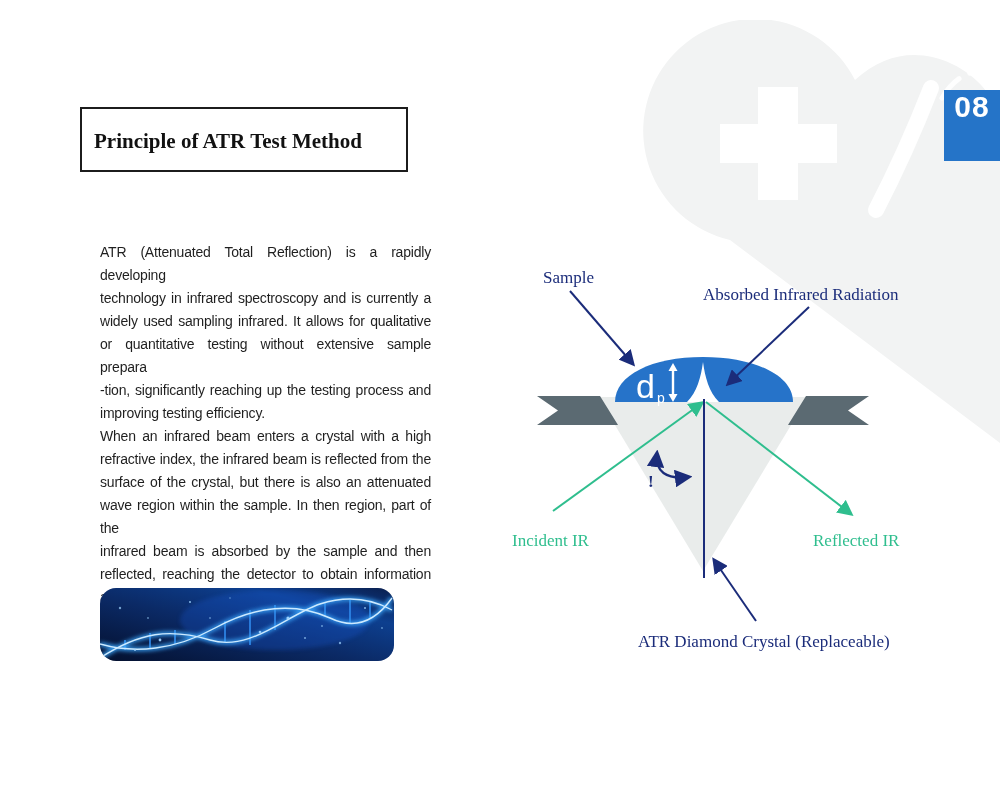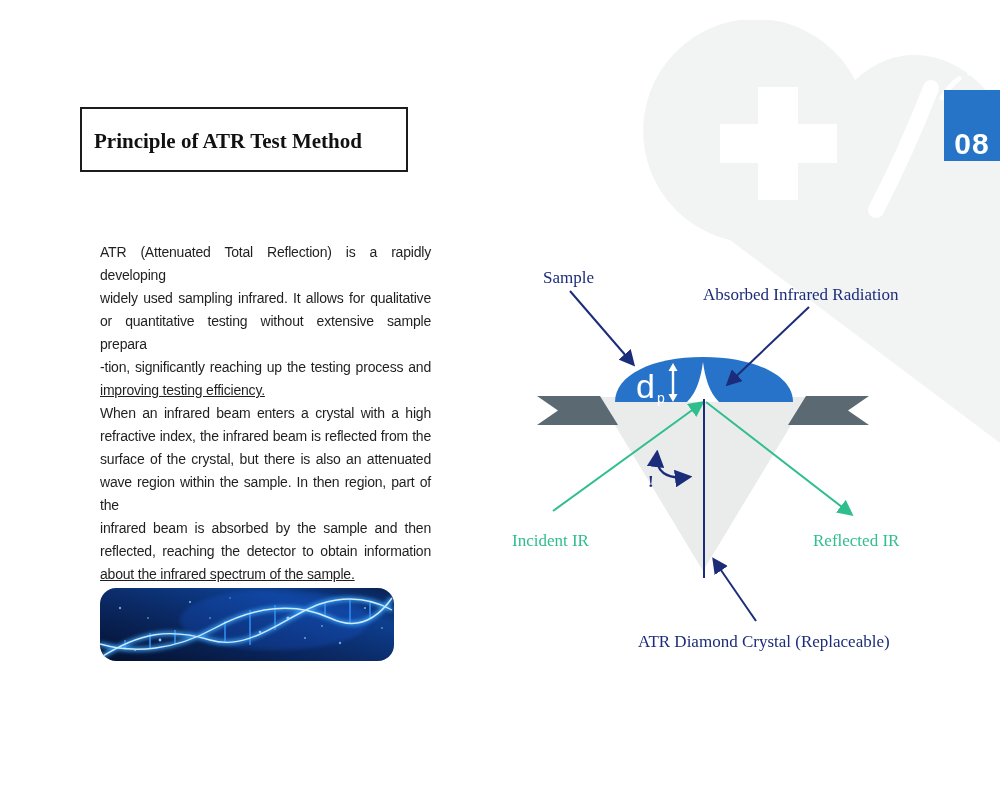--- a/index.html
+++ b/index.html
@@ -1,31 +1,31 @@
 <!DOCTYPE html>
 <html><head>
 <meta charset="utf-8">
 <style>
   html,body{margin:0;padding:0;background:#fff;}
   .page{position:relative;width:1000px;height:791px;background:#ffffff;overflow:hidden;
         font-family:"Liberation Sans",sans-serif;}
   svg{display:block;}
   .bg-heart{position:absolute;left:620px;top:20px;width:380px;height:440px;z-index:0;}
   .pageno{position:absolute;left:944px;top:90px;width:56px;height:71px;background:#2574c8;
-          display:flex;align-items:flex-end;justify-content:center;z-index:5;}
+          display:flex;align-items:flex-start;justify-content:center;z-index:5;}
   .pageno span{color:#ffffff;font-size:30px;font-weight:bold;letter-spacing:1px;}
   .titlebox{position:absolute;left:80px;top:107px;width:324px;height:61px;
             border:2px solid #1c1c1c;z-index:2;}
   .title{position:absolute;left:94px;top:122px;height:38px;line-height:38px;margin:0;z-index:3;
          font-family:"Liberation Serif","DejaVu Serif",serif;font-weight:bold;font-size:21px;
          color:#111111;white-space:nowrap;background:#ffffff;padding-right:8px;}
   .article{position:absolute;left:100px;top:241px;width:331px;z-index:2;
            font-size:14px;line-height:23px;color:#1f1f1f;letter-spacing:-0.2px;}
   .jl{text-align:justify;text-align-last:justify;}
-  .ll{text-align:left;text-align-last:left;text-decoration:underline;}
+  .ll{text-align:left;text-align-last:left;}
   .dna-wrap{position:absolute;left:100px;top:588px;width:294px;height:73px;border-radius:16px;
             overflow:hidden;z-index:2;}
   .diagram{position:absolute;left:470px;top:240px;width:470px;height:440px;z-index:4;}
   .d-label{font-family:"Liberation Serif","DejaVu Serif",serif;font-size:17px;}
   .navy{fill:#1b2c7a;}
   .green{fill:#2fbe8e;}
 </style>
 </head>
 <body>
 
@@ -43,20 +43,21 @@
 
   <div class="pageno">
     <span>08</span>
   </div>
 
   <div class="titlebox"></div>
   <h1 class="title">Principle of ATR Test Method</h1>
 
   <div class="article">
     <div class="jl">ATR (Attenuated Total Reflection) is a rapidly developing</div>
+    <div class="jl">technology in infrared spectroscopy and is currently a</div>
     <div class="jl">widely used sampling infrared. It allows for qualitative</div>
     <div class="jl">or quantitative testing without extensive sample prepara</div>
     <div class="jl">-tion, significantly reaching up the testing process and</div>
     <div class="ll">improving testing efficiency.</div>
     <div class="jl">When an infrared beam enters a crystal with a high</div>
     <div class="jl">refractive index, the infrared beam is reflected from the</div>
     <div class="jl">surface of the crystal, but there is also an attenuated</div>
     <div class="jl">wave region within the sample. In then region, part of the</div>
     <div class="jl">infrared beam is absorbed by the sample and then</div>
     <div class="jl">reflected, reaching the detector to obtain information</div>

